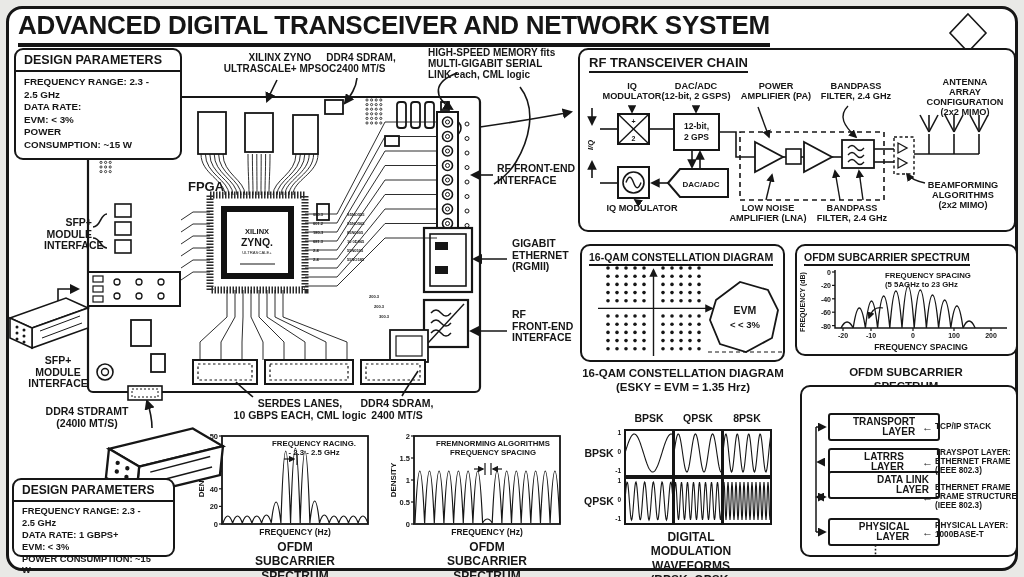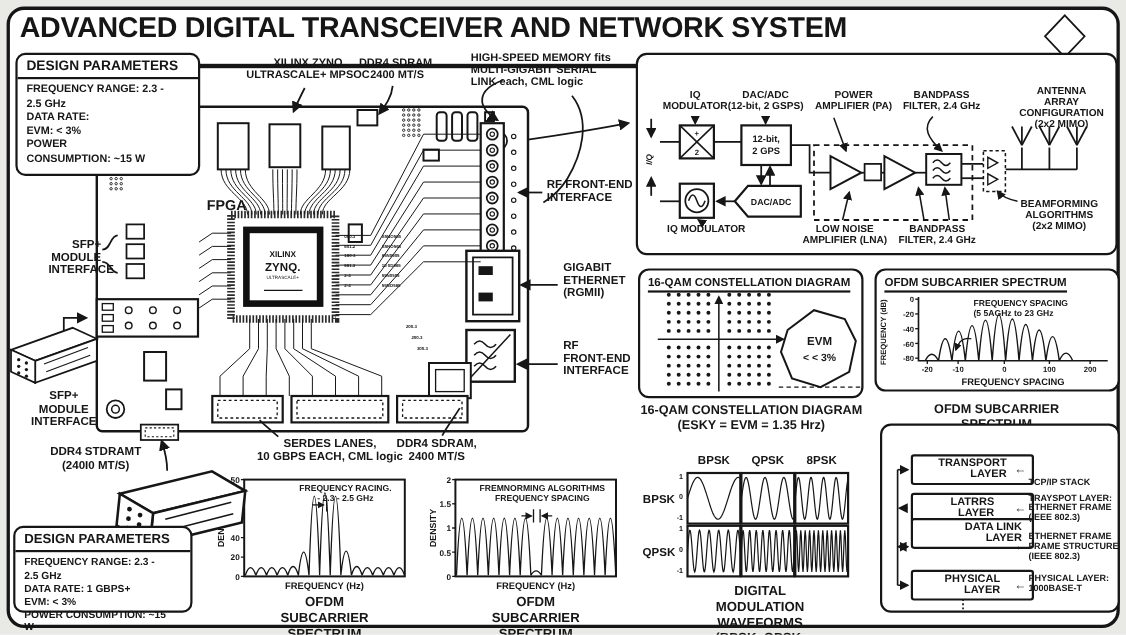--- a/index.html
+++ b/index.html
@@ -1,20 +1,20 @@
 <!DOCTYPE html>
 <html><head>
 <meta charset="utf-8">
 <style>
   * { margin:0; padding:0; box-sizing:border-box; }
   html,body { width:1024px; height:577px; }
   body { background:#e9e9e6; font-family:"Liberation Sans",sans-serif; color:#161616; position:relative; overflow:hidden; }
   .frame { position:absolute; left:6px; top:6px; width:1012px; height:565px; background:#ffffff; border:3px solid #161616; border-radius:16px; }
   .abs { position:absolute; }
-  h1.title { position:absolute; left:18px; top:10px; font-size:26px; font-weight:800; letter-spacing:-0.3px; border-bottom:4px solid #161616; padding-bottom:17px; width:752px; white-space:nowrap; }
+  h1.title { position:absolute; left:18px; top:10px; font-size:26px; font-weight:800; letter-spacing:-0.3px; border-bottom:4px solid #161616; padding-bottom:2px; width:752px; white-space:nowrap; }
   .lblc { position:absolute; font-weight:bold; white-space:pre-line; line-height:1.1; text-align:center; transform:translateX(-50%); }
   .lbll { position:absolute; font-weight:bold; white-space:pre-line; line-height:1.1; text-align:left; }
   .lblr { position:absolute; font-weight:bold; white-space:pre-line; line-height:1.1; text-align:right; }
   .panel { position:absolute; border:2.5px solid #161616; border-radius:10px; background:#fff; }
   .panel-h { font-weight:800; font-size:11.5px; margin:5px 0 0 9px; display:inline-block; border-bottom:2.5px solid #161616; padding-bottom:1px; white-space:nowrap; }
   .pbox { position:absolute; border:2.5px solid #161616; border-radius:9px; background:#fff; z-index:5; }
   .pbox .hd { font-weight:800; border-bottom:2.5px solid #161616; padding:3px 8px 3px 8px; }
   .pbox .bd { padding:4px 18px 4px 8px; font-weight:bold; }
   .pbox .bd div { line-height:1.28; }
   svg { position:absolute; overflow:visible; }
@@ -368,20 +368,21 @@
   <g>
     <use href="#sfp-shape" transform="translate(112,420) rotate(6) scale(1.45)"></use>
   </g>
   <g>
     <rect x="128" y="386" width="34" height="14" fill="#fff" stroke="#161616" stroke-width="1.6"></rect>
     <rect x="132" y="389" width="26" height="8" fill="none" stroke="#161616" stroke-width="1" stroke-dasharray="2,2"></rect>
   </g>
 </svg>
 
 <div class="panel" style="left:578px;top:48px;width:438px;height:184px;">
+  <div class="panel-h" style="font-size:13px;">RF TRANSCEIVER CHAIN</div>
   <svg style="left:0;top:0;" width="438" height="184" viewBox="0 0 438 184">
     <defs>
         <marker id="ahr" viewBox="0 0 10 10" refX="8" refY="5" markerWidth="6" markerHeight="6" orient="auto-start-reverse">
           <path d="M0,0 L10,5 L0,10 z" fill="#161616"></path>
         </marker>
       </defs>
     <g stroke="#161616" stroke-width="1.6" fill="none">
       <path d="M12,58 V74" marker-end="url(#ahr)"></path>
       <path d="M12,128 V112" marker-end="url(#ahr)"></path>
       <path d="M20,79 H38"></path>
@@ -668,21 +669,21 @@
   <div class="osi-box" style="top:61px;">LATRRS
 LAYER</div>
   <div class="osi-box" style="top:84px;padding-left:38px;">DATA LINK
 LAYER</div>
   <div class="osi-box" style="top:131px;">PHYSICAL
 LAYER</div>
   <span class="osi-arr" style="top:34px;">←</span>
   <span class="osi-arr" style="top:69px;">←</span>
   <span class="osi-arr" style="top:104px;">←</span>
   <span class="osi-arr" style="top:139px;">←</span>
-  <div class="osi-note" style="top:35px;margin-top:12px;">TCP/IP STACK</div>
+  <div class="osi-note" style="top:35px;">TCP/IP STACK</div>
   <div class="osi-note" style="top:61px;">TRAYSPOT LAYER:
 ETHERNET FRAME
 (IEEE 802.3)</div>
   <div class="osi-note" style="top:96px;">ETHERNET FRAME
 FRAME STRUCTURE
 (IEEE 802.3)</div>
   <div class="osi-note" style="top:134px;">PHYSICAL LAYER:
 1000BASE-T</div>
   <div style="position:absolute;left:68px;top:156px;font-size:11px;font-weight:800;">⋮</div>
 </div>

